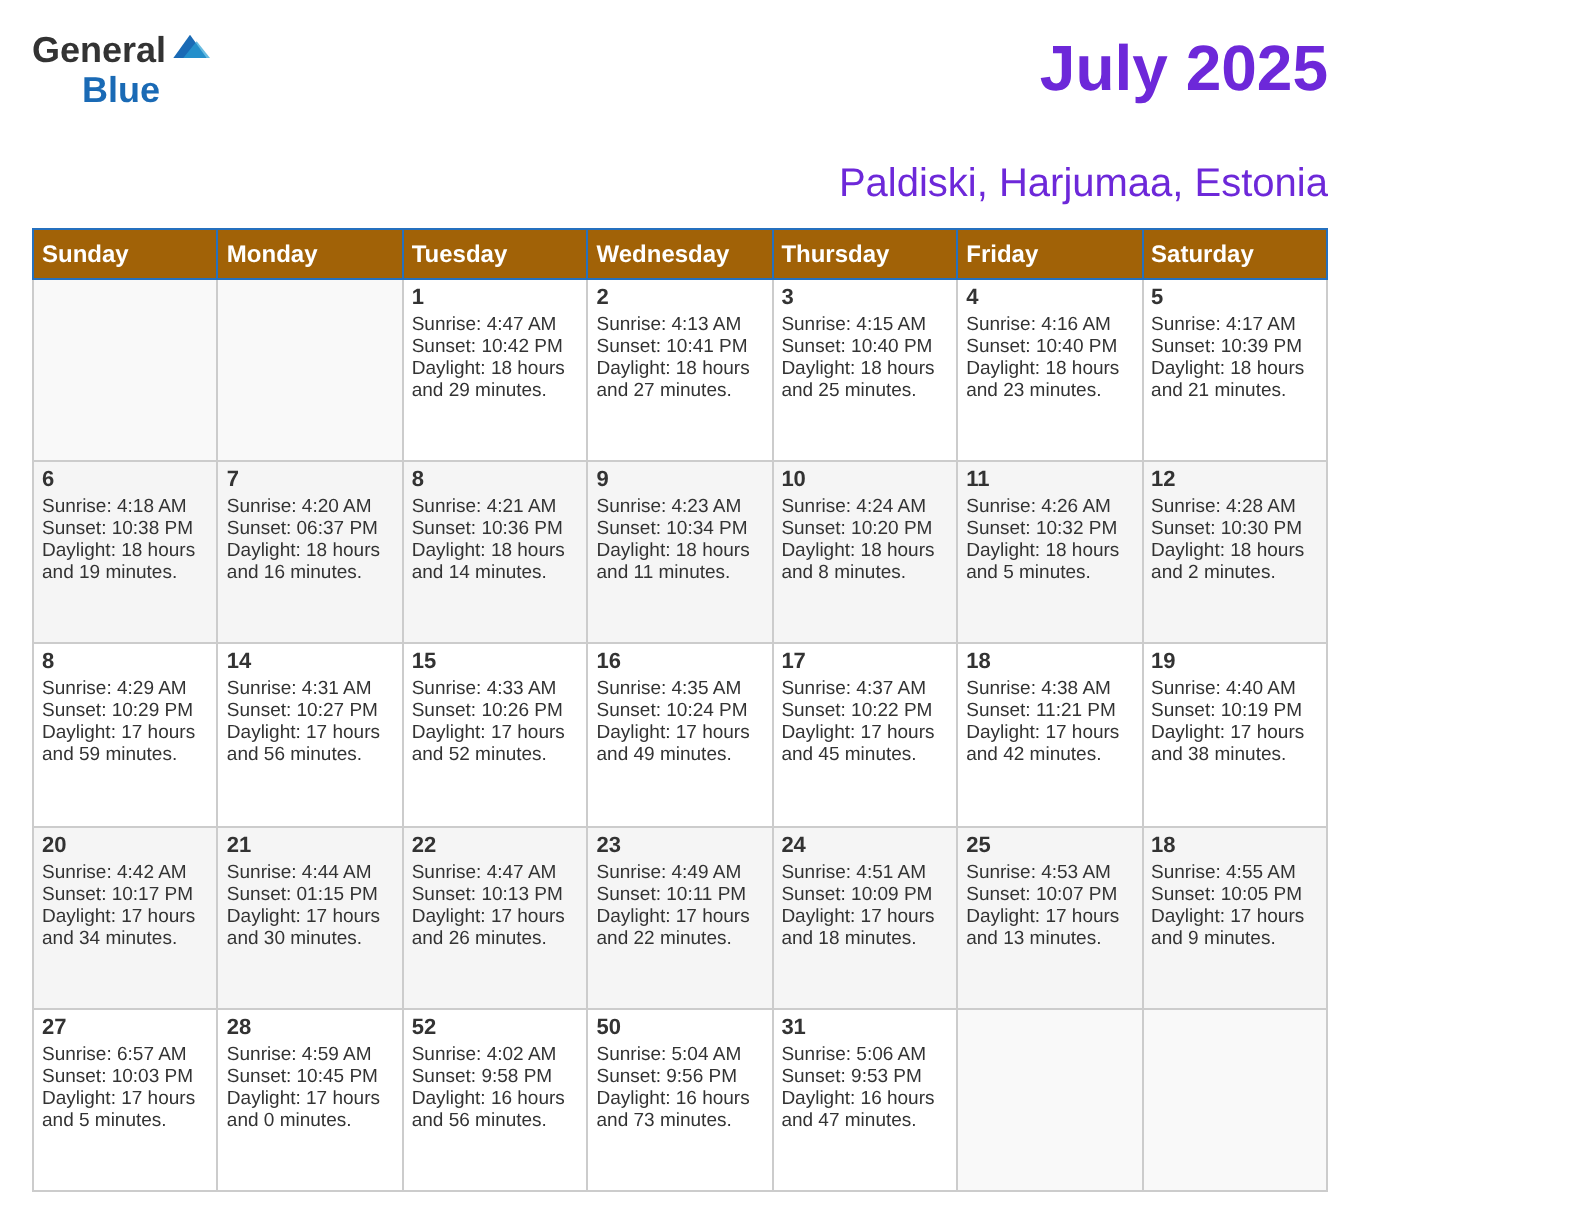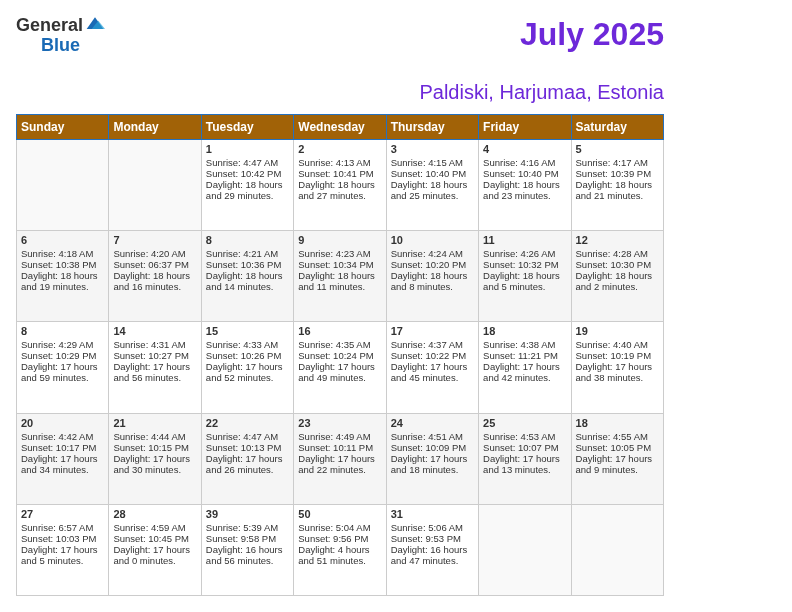--- a/index.html
+++ b/index.html
@@ -261,21 +261,21 @@
         <tr>
           <td class="row-shade">
             <span class="day-num">20</span>
             <div>Sunrise: 4:42 AM</div>
             <div>Sunset: 10:17 PM</div>
             <div>Daylight: 17 hours and 34 minutes.</div>
           </td>
           <td class="row-shade">
             <span class="day-num">21</span>
             <div>Sunrise: 4:44 AM</div>
-            <div>Sunset: 10:15 PM</div>
+            <div>Sunset: 01:15 PM</div>
             <div>Daylight: 17 hours and 30 minutes.</div>
           </td>
           <td class="row-shade">
             <span class="day-num">22</span>
             <div>Sunrise: 4:47 AM</div>
             <div>Sunset: 10:13 PM</div>
             <div>Daylight: 17 hours and 26 minutes.</div>
           </td>
           <td class="row-shade">
             <span class="day-num">23</span>
@@ -309,30 +309,30 @@
             <div>Sunset: 10:03 PM</div>
             <div>Daylight: 17 hours and 5 minutes.</div>
           </td>
           <td>
             <span class="day-num">28</span>
             <div>Sunrise: 4:59 AM</div>
             <div>Sunset: 10:45 PM</div>
             <div>Daylight: 17 hours and 0 minutes.</div>
           </td>
           <td>
-            <span class="day-num">39</span>
-            <div>Sunrise: 5:39 AM</div>
+            <span class="day-num">52</span>
+            <div>Sunrise: 4:02 AM</div>
             <div>Sunset: 9:58 PM</div>
             <div>Daylight: 16 hours and 56 minutes.</div>
           </td>
           <td>
             <span class="day-num">50</span>
             <div>Sunrise: 5:04 AM</div>
             <div>Sunset: 9:56 PM</div>
-            <div>Daylight: 4 hours and 51 minutes.</div>
+            <div>Daylight: 16 hours and 73 minutes.</div>
           </td>
           <td>
             <span class="day-num">31</span>
             <div>Sunrise: 5:06 AM</div>
             <div>Sunset: 9:53 PM</div>
             <div>Daylight: 16 hours and 47 minutes.</div>
           </td>
           <td class="empty-cell"></td>
           <td class="empty-cell"></td>
         </tr>

